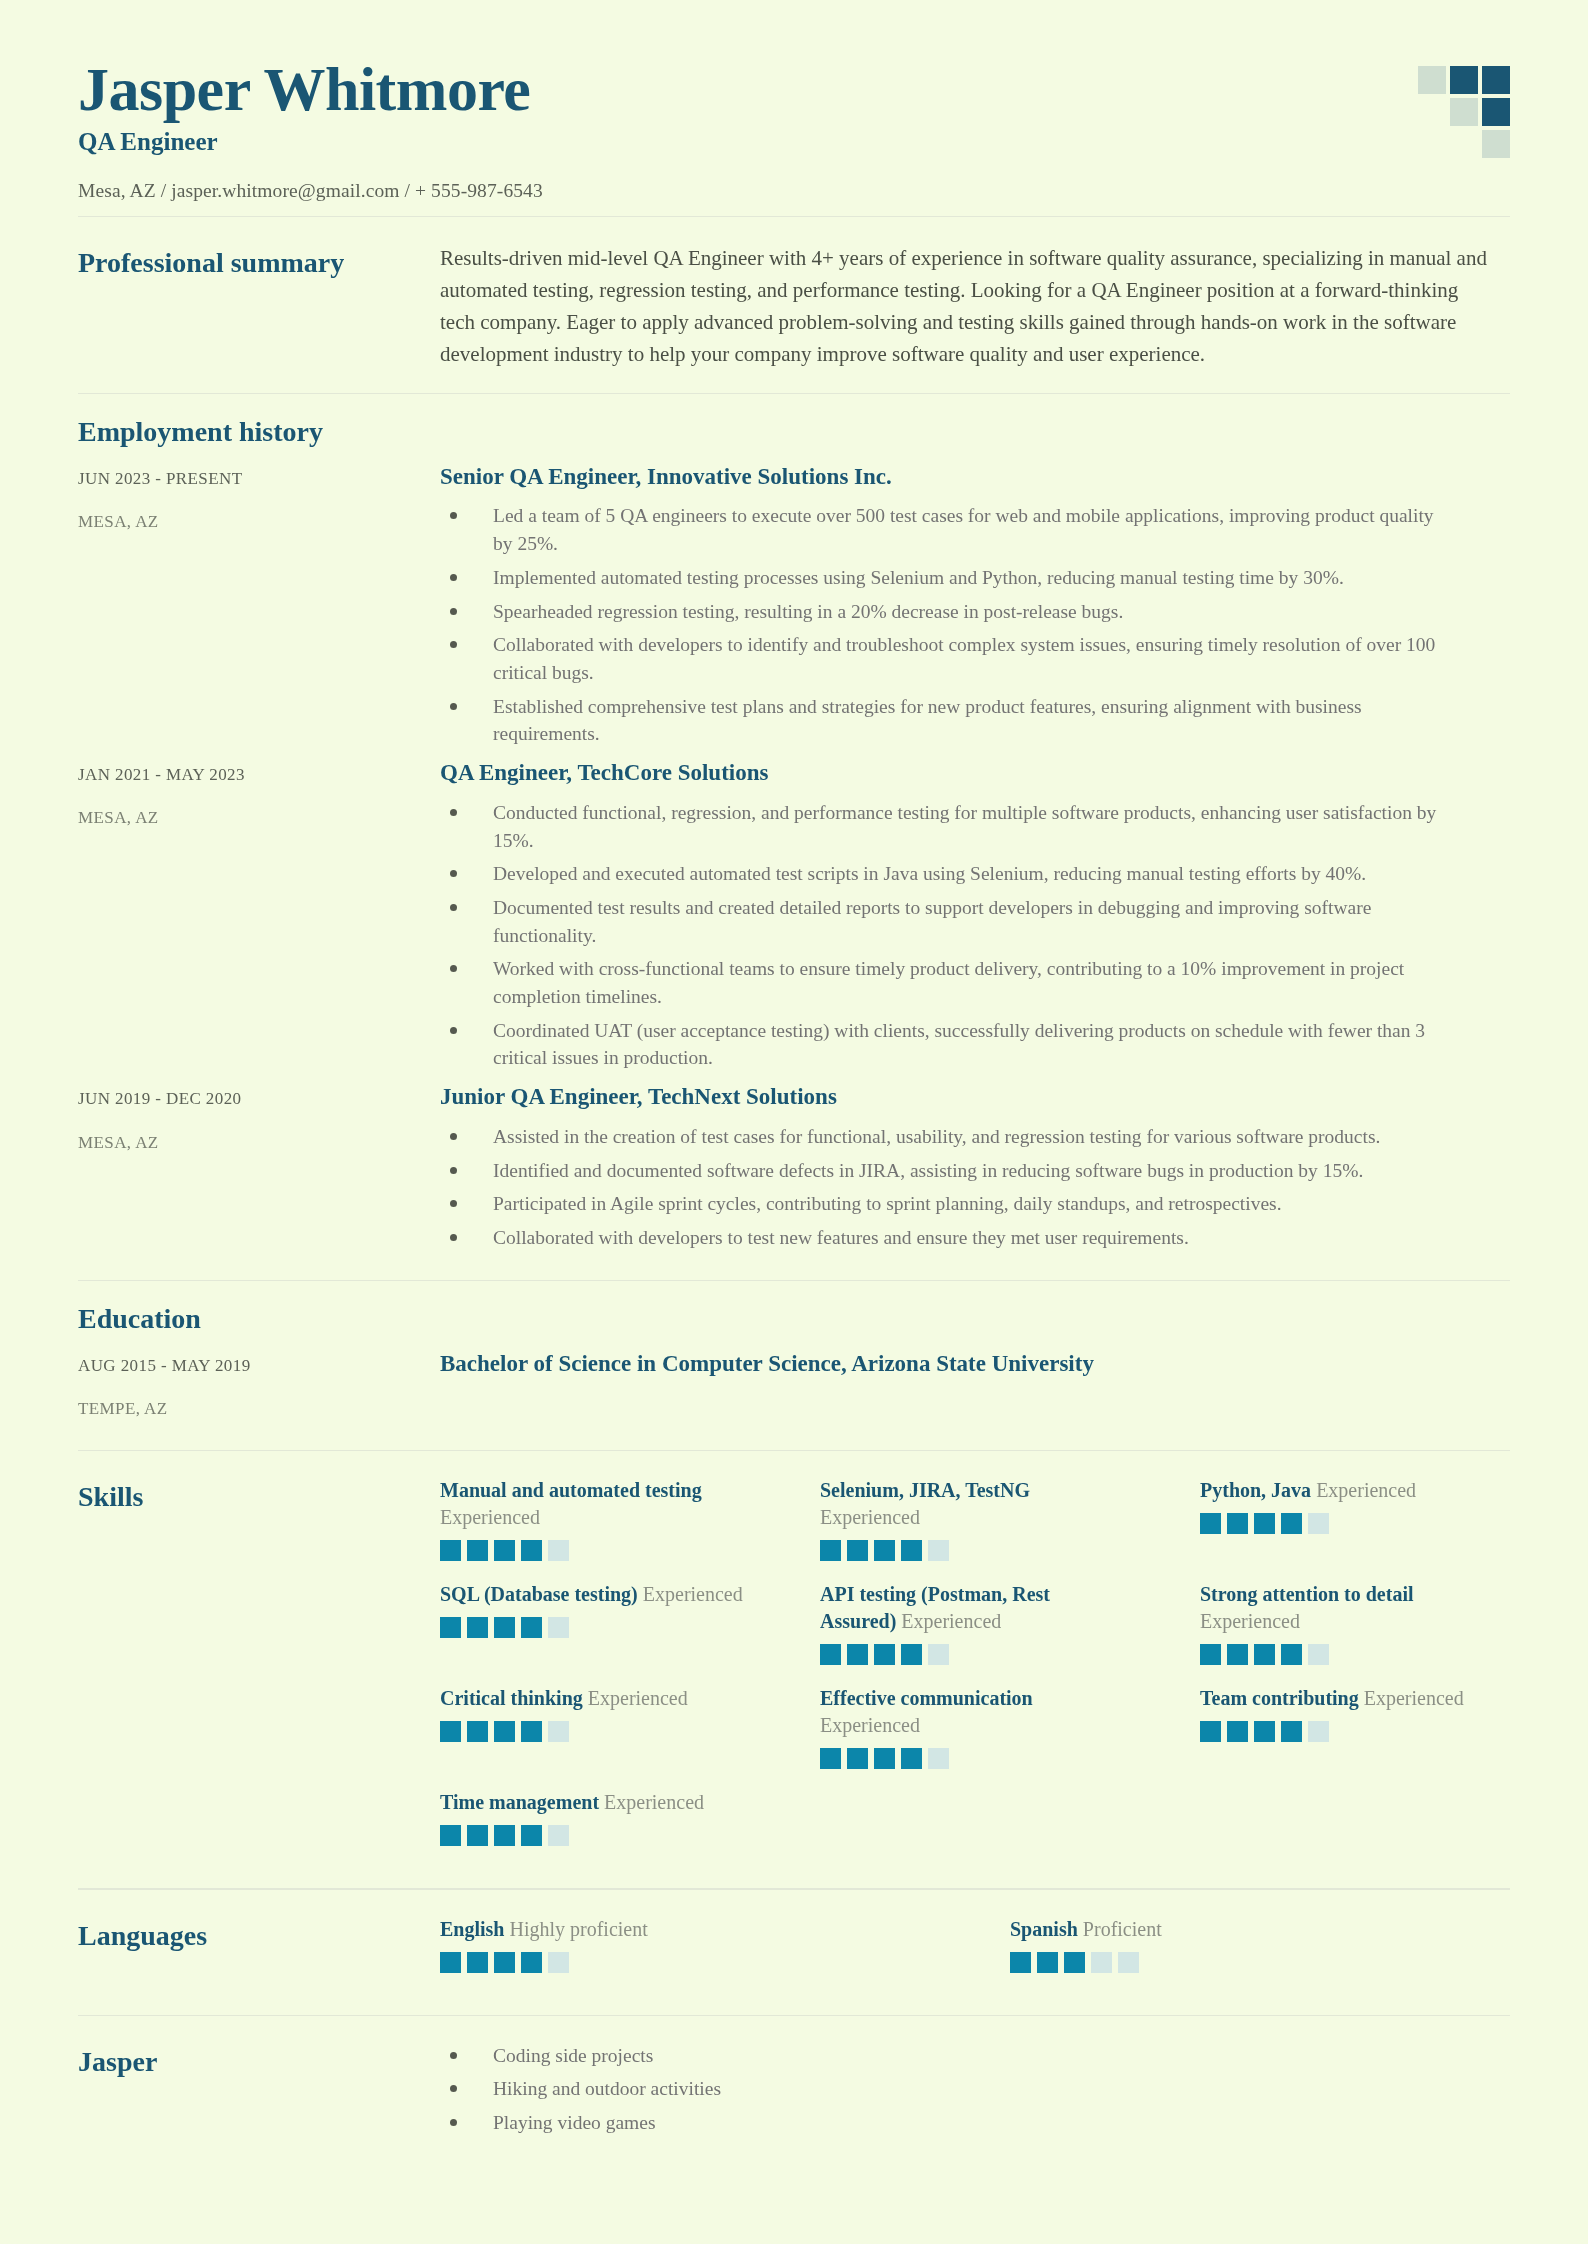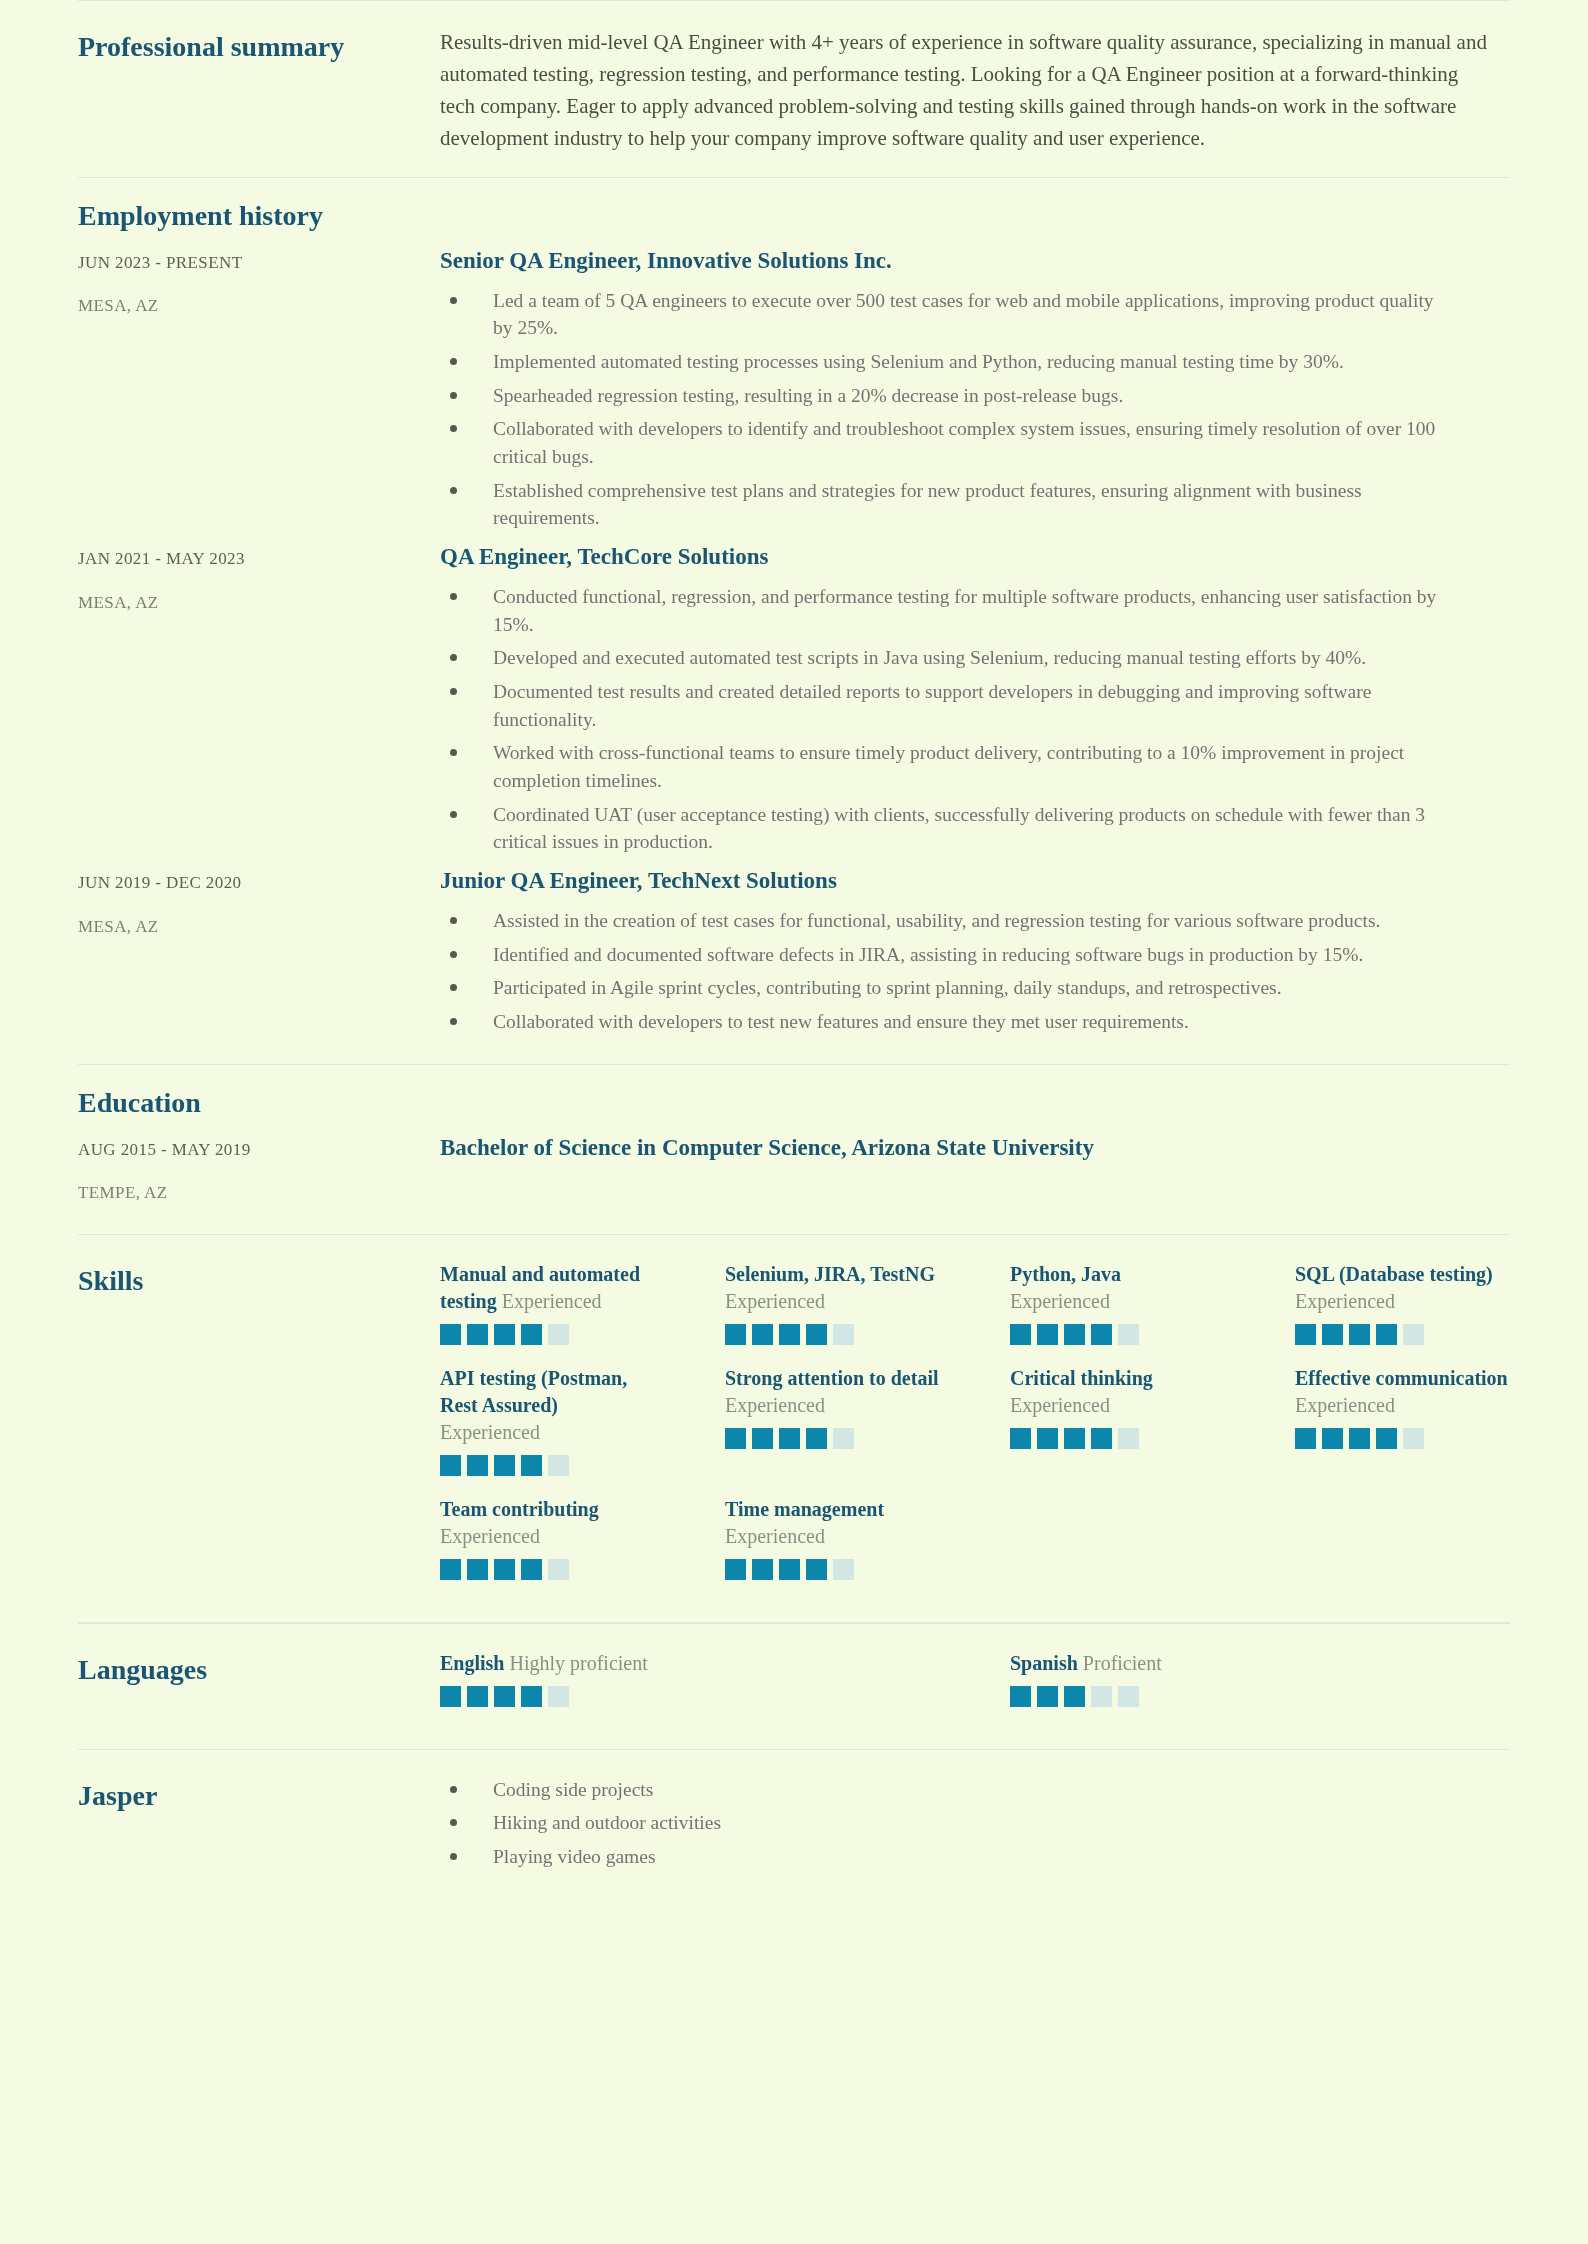--- a/index.html
+++ b/index.html
@@ -163,21 +163,21 @@
     left: 10px;
     top: 10px;
     width: 7px; height: 7px;
     border-radius: 50%;
     background: #55594f;
   }
 
   
   .skills-grid {
     display: grid;
-    grid-template-columns: 1fr 1fr 1fr 1fr;
+    grid-template-columns: 1fr 1fr 1fr;
     column-gap: 70px;
     row-gap: 0px;
   }
   .skill {
     padding-bottom: 20px;
   }
   .skill-label {
     font-size: 20px;
     color: #8b8f85;
     line-height: 1.35;
@@ -210,20 +210,37 @@
   }
   .lang-label b { font-weight: 700; color: #1a5673; }
 
   .cert-list li, .hobby-list li { max-width: 1010px; }
 </style>
 </head>
 <body>
 
 <div class="page">
 
+  <div class="header">
+    <div class="name">Jasper Whitmore</div>
+    <div class="job-title">QA Engineer</div>
+    <div class="contact-line">Mesa, AZ /  jasper.whitmore@gmail.com /  + 555-987-6543</div>
+
+    <div class="logo">
+      <i class="light"></i>
+      <i class="dark"></i>
+      <i class="dark"></i>
+      <i class="none"></i>
+      <i class="light"></i>
+      <i class="dark"></i>
+      <i class="none"></i>
+      <i class="none"></i>
+      <i class="light"></i>
+    </div>
+  </div>
 
   <div class="divider"></div>
 
   <div class="section">
     <div class="sec-title">Professional summary</div>
     <div class="sec-body">
       <div class="summary-text">Results-driven mid-level QA Engineer with 4+ years of experience in software quality assurance, specializing in manual and automated testing, regression testing, and performance testing. Looking for a QA Engineer position at a forward-thinking tech company. Eager to apply advanced problem-solving and testing skills gained through hands-on work in the software development industry to help your company improve software quality and user experience.</div>
     </div>
   </div>
 

